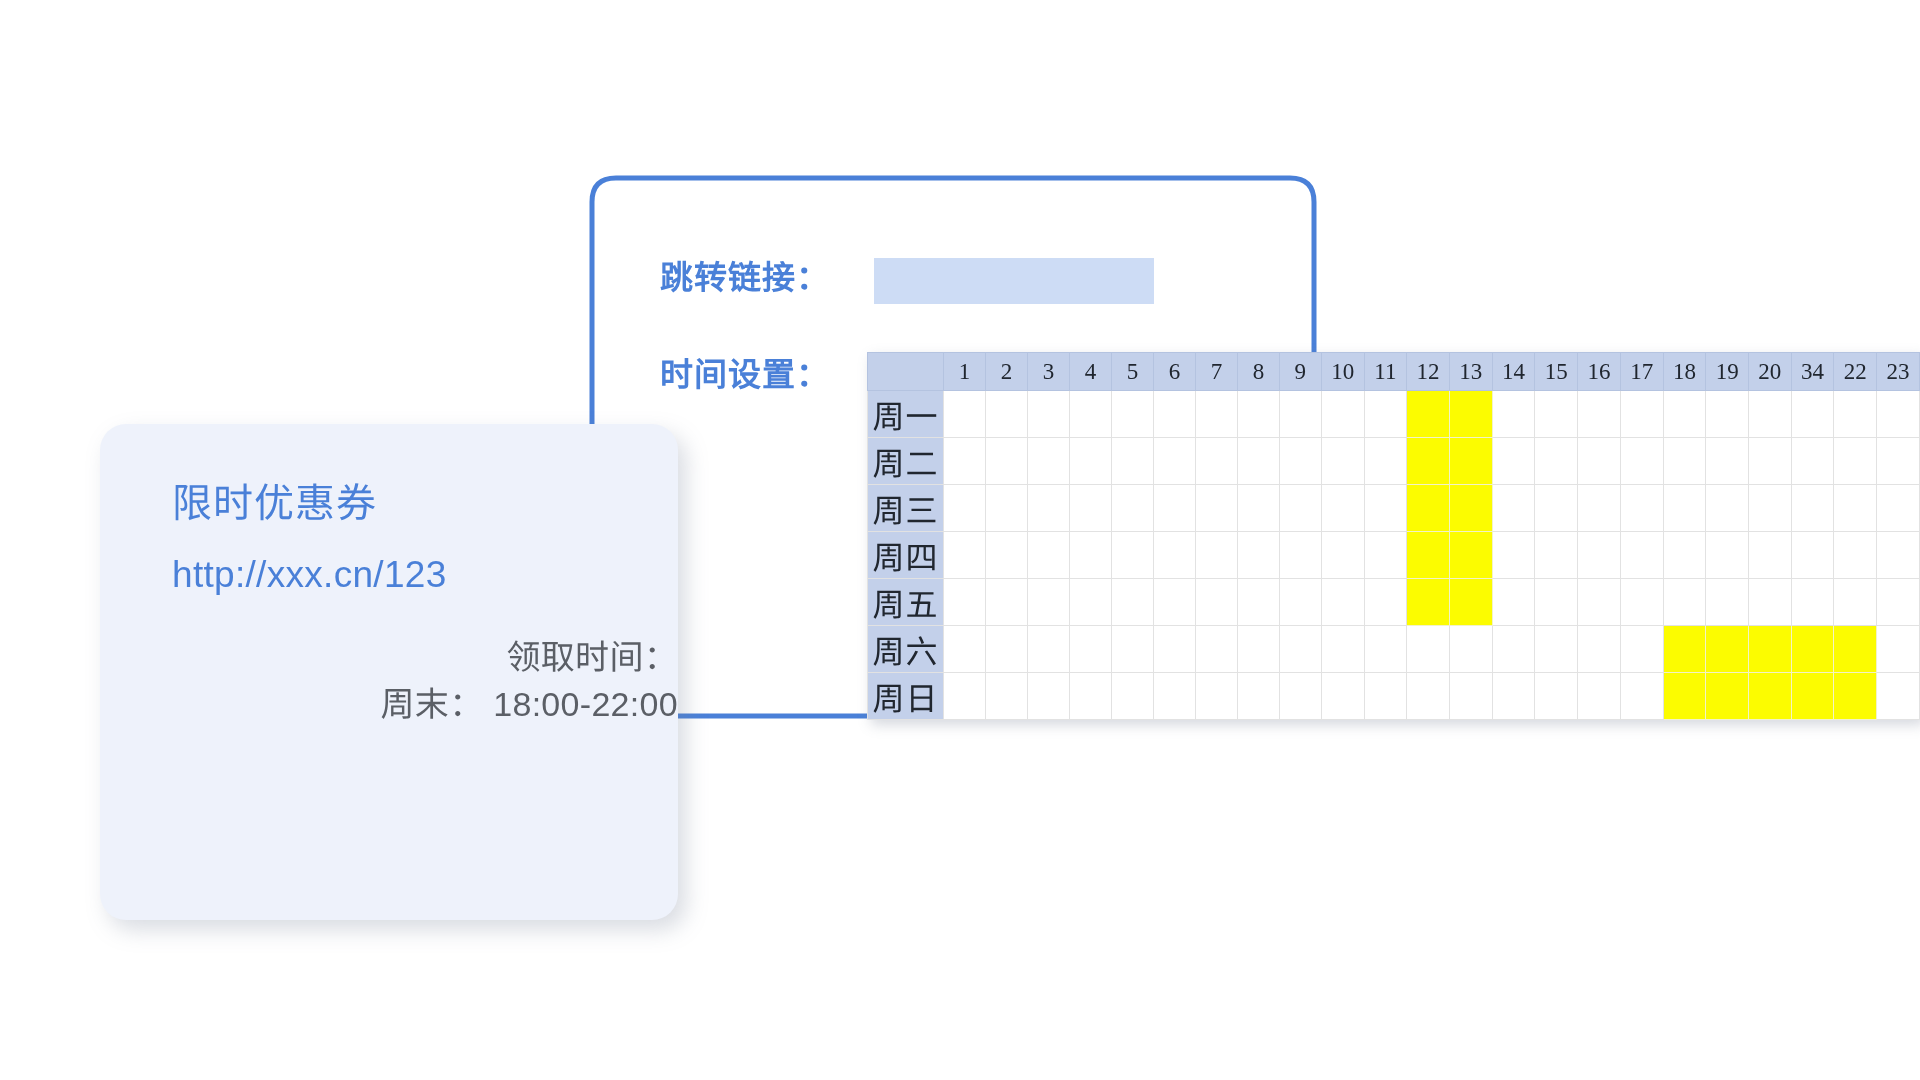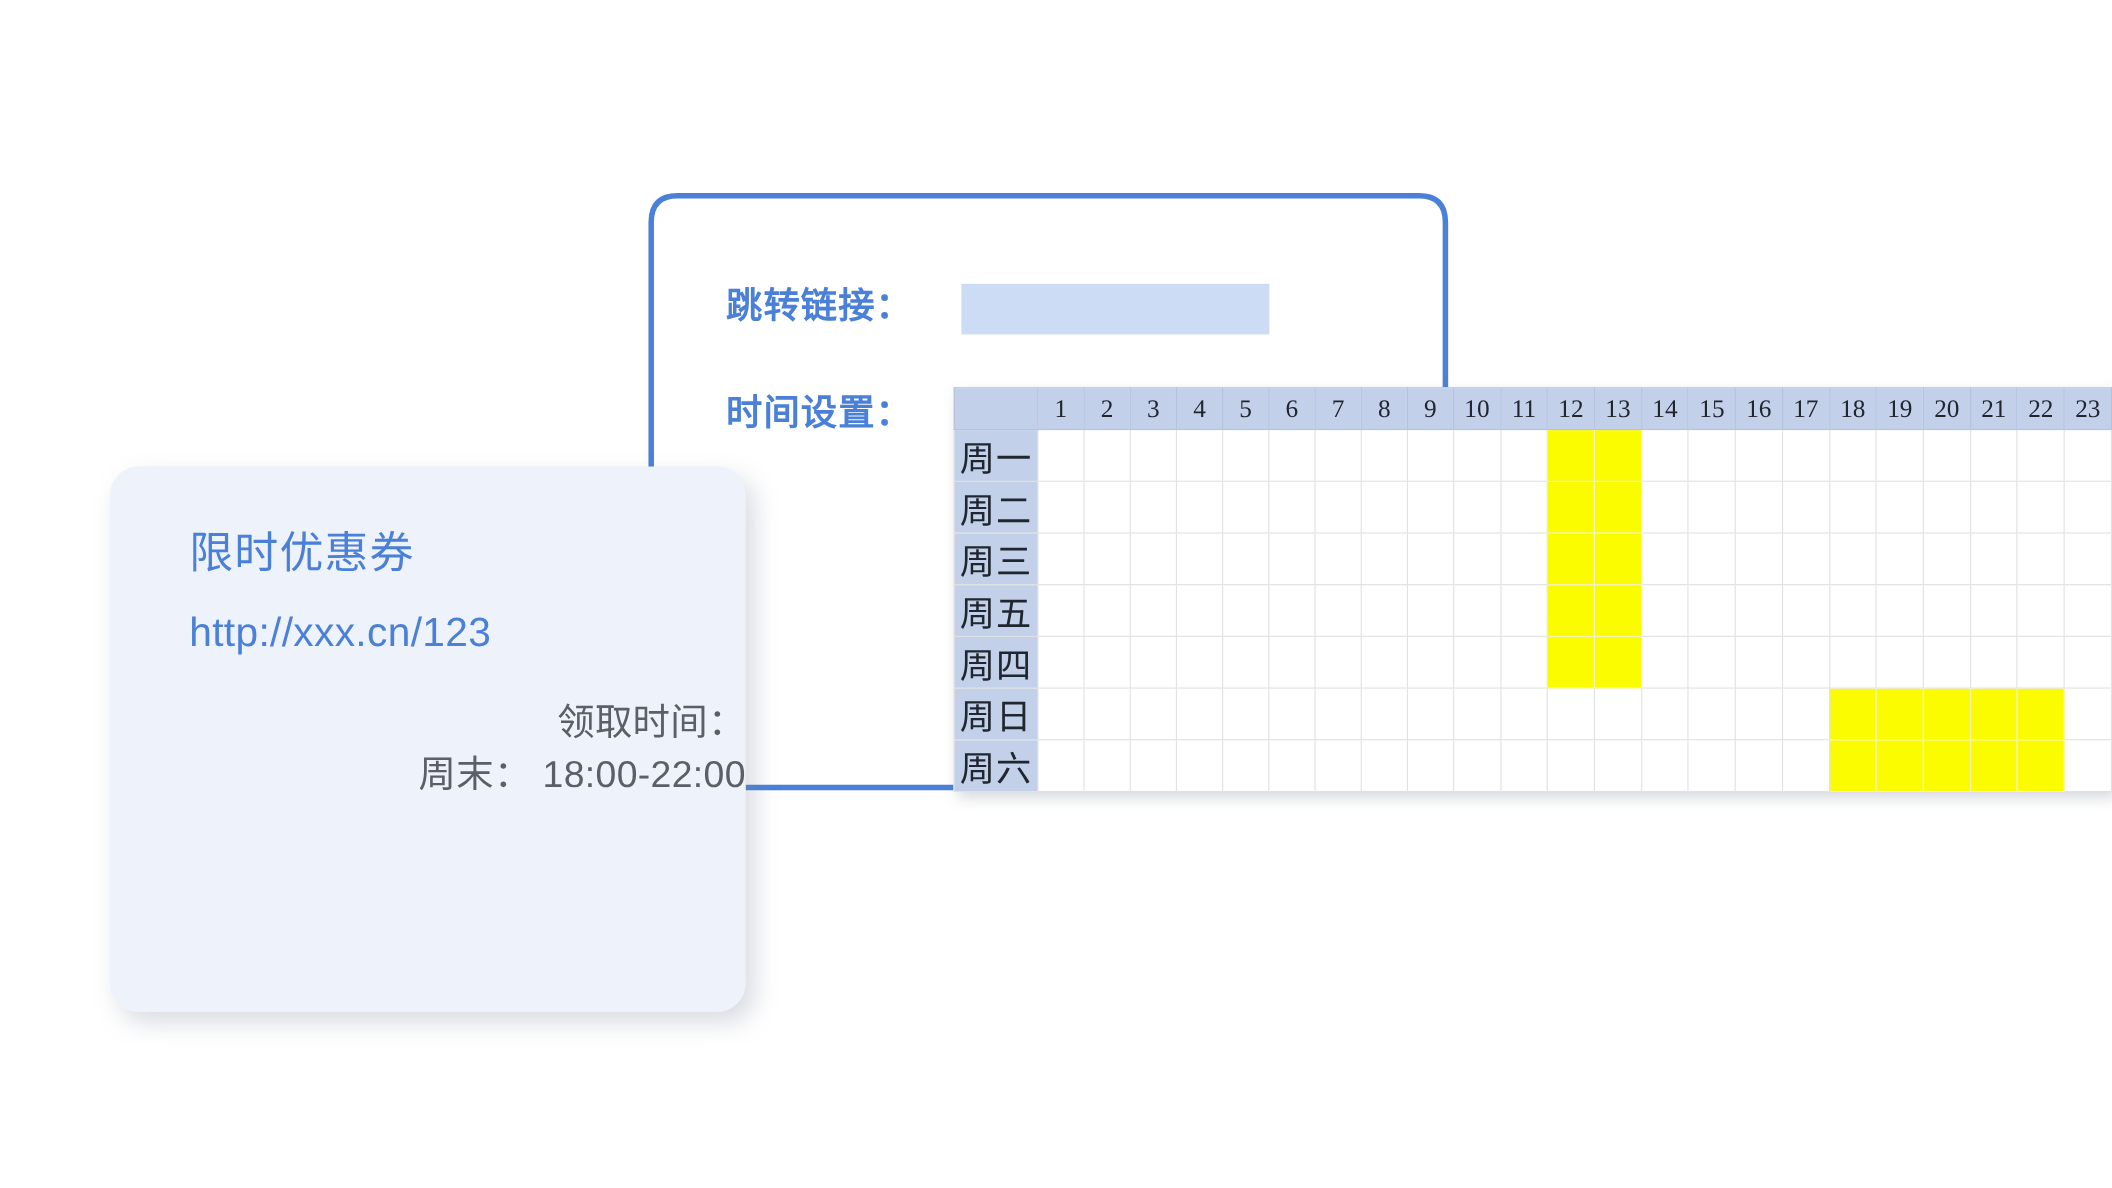--- a/index.html
+++ b/index.html
@@ -189,21 +189,21 @@
               <th class="hour-head">11</th>
               <th class="hour-head">12</th>
               <th class="hour-head">13</th>
               <th class="hour-head">14</th>
               <th class="hour-head">15</th>
               <th class="hour-head">16</th>
               <th class="hour-head">17</th>
               <th class="hour-head">18</th>
               <th class="hour-head">19</th>
               <th class="hour-head">20</th>
-              <th class="hour-head">21</th>
+              <th class="hour-head">34</th>
               <th class="hour-head">22</th>
               <th class="hour-head">23</th>
             </tr>
         </thead>
         <tbody id="day-rows">
             <tr>
               <th class="day-head">周一</th>
               <td></td>
               <td></td>
               <td></td>
@@ -274,20 +274,46 @@
               <td></td>
               <td></td>
               <td></td>
               <td></td>
               <td></td>
               <td></td>
               <td></td>
               <td></td>
             </tr>
             <tr>
+              <th class="day-head">周四</th>
+              <td></td>
+              <td></td>
+              <td></td>
+              <td></td>
+              <td></td>
+              <td></td>
+              <td></td>
+              <td></td>
+              <td></td>
+              <td></td>
+              <td></td>
+              <td class="on" style="background: rgb(252, 252, 0);"></td>
+              <td class="on" style="background: rgb(252, 252, 0);"></td>
+              <td></td>
+              <td></td>
+              <td></td>
+              <td></td>
+              <td></td>
+              <td></td>
+              <td></td>
+              <td></td>
+              <td></td>
+              <td></td>
+            </tr>
+            <tr>
               <th class="day-head">周五</th>
               <td></td>
               <td></td>
               <td></td>
               <td></td>
               <td></td>
               <td></td>
               <td></td>
               <td></td>
               <td></td>
@@ -300,73 +326,47 @@
               <td></td>
               <td></td>
               <td></td>
               <td></td>
               <td></td>
               <td></td>
               <td></td>
               <td></td>
             </tr>
             <tr>
-              <th class="day-head">周四</th>
-              <td></td>
-              <td></td>
-              <td></td>
-              <td></td>
-              <td></td>
-              <td></td>
-              <td></td>
-              <td></td>
-              <td></td>
-              <td></td>
-              <td></td>
-              <td class="on" style="background: rgb(252, 252, 0);"></td>
-              <td class="on" style="background: rgb(252, 252, 0);"></td>
-              <td></td>
-              <td></td>
-              <td></td>
-              <td></td>
-              <td></td>
-              <td></td>
-              <td></td>
-              <td></td>
-              <td></td>
+              <th class="day-head">周六</th>
+              <td></td>
+              <td></td>
+              <td></td>
+              <td></td>
+              <td></td>
+              <td></td>
+              <td></td>
+              <td></td>
+              <td></td>
+              <td></td>
+              <td></td>
+              <td></td>
+              <td></td>
+              <td></td>
+              <td></td>
+              <td></td>
+              <td></td>
+              <td class="on" style="background: rgb(252, 252, 0);"></td>
+              <td class="on" style="background: rgb(252, 252, 0);"></td>
+              <td class="on" style="background: rgb(252, 252, 0);"></td>
+              <td class="on" style="background: rgb(252, 252, 0);"></td>
+              <td class="on" style="background: rgb(252, 252, 0);"></td>
               <td></td>
             </tr>
             <tr>
               <th class="day-head">周日</th>
-              <td></td>
-              <td></td>
-              <td></td>
-              <td></td>
-              <td></td>
-              <td></td>
-              <td></td>
-              <td></td>
-              <td></td>
-              <td></td>
-              <td></td>
-              <td></td>
-              <td></td>
-              <td></td>
-              <td></td>
-              <td></td>
-              <td></td>
-              <td class="on" style="background: rgb(252, 252, 0);"></td>
-              <td class="on" style="background: rgb(252, 252, 0);"></td>
-              <td class="on" style="background: rgb(252, 252, 0);"></td>
-              <td class="on" style="background: rgb(252, 252, 0);"></td>
-              <td class="on" style="background: rgb(252, 252, 0);"></td>
-              <td></td>
-            </tr>
-            <tr>
-              <th class="day-head">周六</th>
               <td></td>
               <td></td>
               <td></td>
               <td></td>
               <td></td>
               <td></td>
               <td></td>
               <td></td>
               <td></td>
               <td></td>

